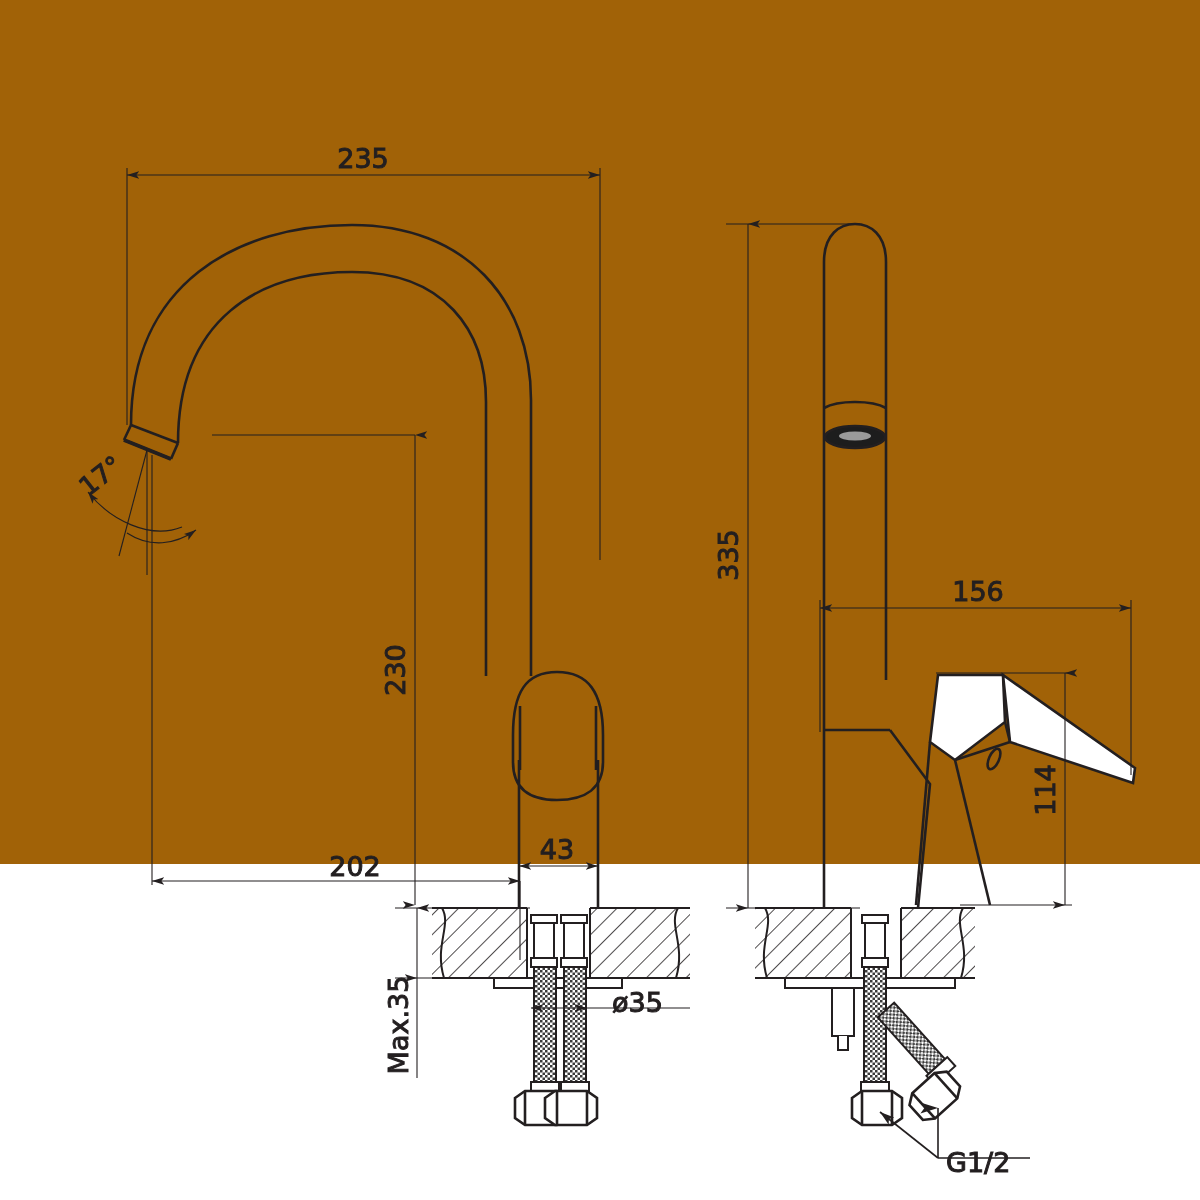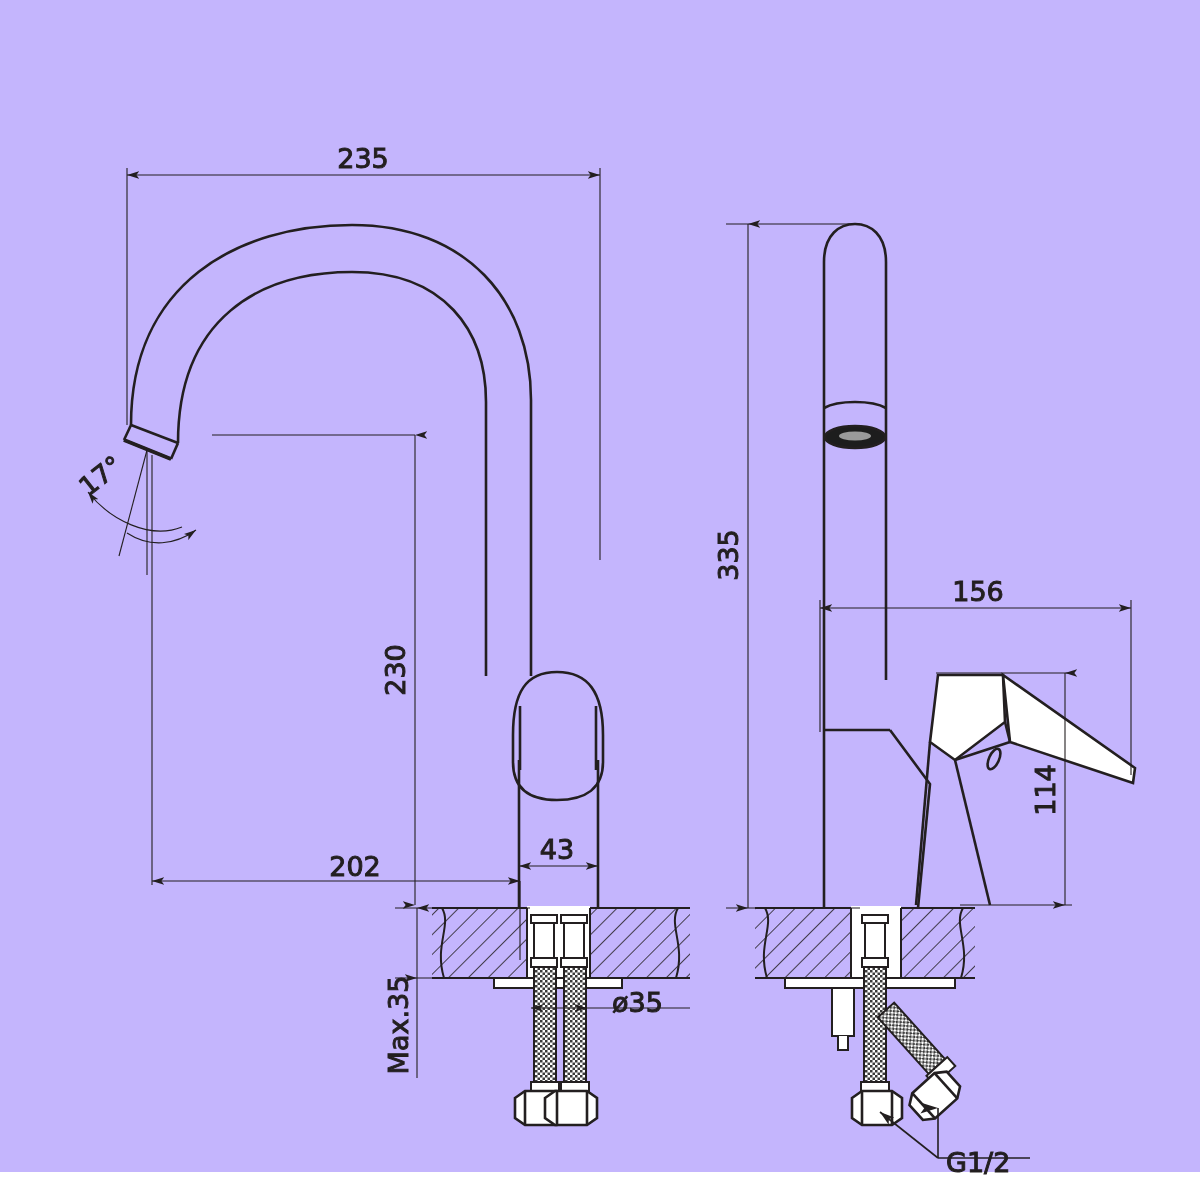--- a/index.html
+++ b/index.html
@@ -1,18 +1,18 @@
 <!DOCTYPE html>
 <html><head>
 <meta charset="utf-8">
 <style>
   html,body{margin:0;padding:0;background:#ffffff;}
   body{width:1200px;height:1200px;overflow:hidden;
        font-family:"DejaVu Sans",sans-serif;}
-  #sheet{position:relative;width:1200px;height:1172px;background:#c4b5fd;text-decoration:underline;}
+  #sheet{position:relative;width:1200px;height:864px;background:#a16207;text-decoration:underline;}
   svg{display:block;}
   text{font-family:"DejaVu Sans",sans-serif;fill:#231f20;}
 </style>
 </head>
 <body>
 
 <div id="sheet">
 <svg width="1200" height="1200" viewBox="0 0 1200 1200">
 
   <defs>

